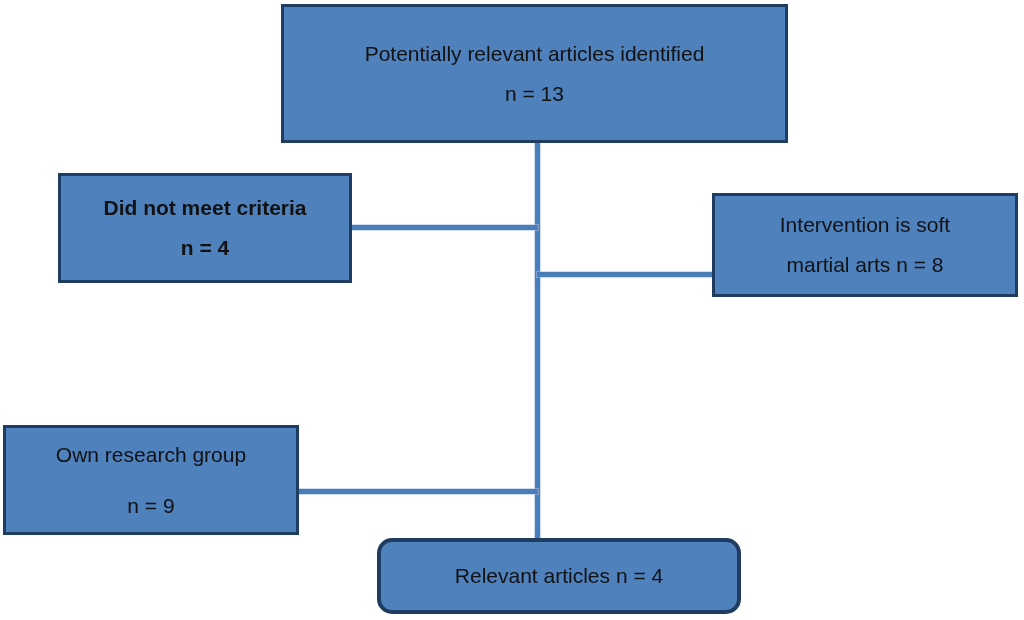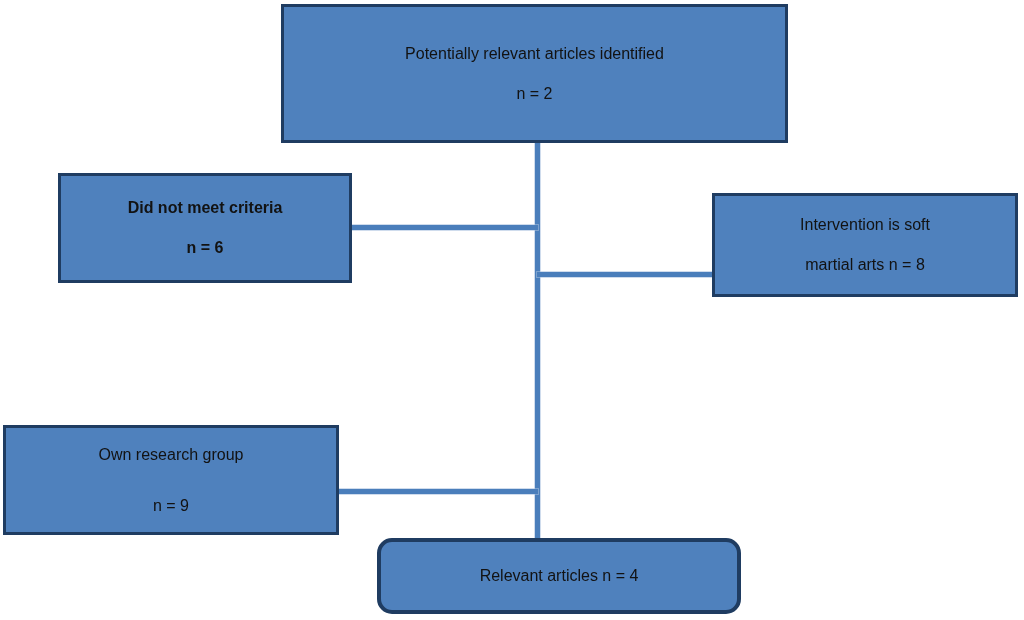--- a/index.html
+++ b/index.html
@@ -19,21 +19,21 @@
     position: absolute;
     box-sizing: border-box;
     background: #4f81bd;
     border: 3px solid #1f3c61;
     color: #121212;
     display: flex;
     flex-direction: column;
     align-items: center;
     justify-content: center;
     text-align: right;
-    font-size: 16px;
+    font-size: 21px;
     line-height: 40px;
   }
   .node.rounded {
     border-radius: 15px;
     border-width: 4px;
   }
   .node .txt-line {
     white-space: nowrap;
   }
   .connector {
@@ -49,34 +49,34 @@
 
 <div class="canvas">
 
   <div class="connector vertical" style="left:535px; top:143px; height:397px;"></div>
   <div class="connector horizontal" style="left:350px; top:225px; width:188px;"></div>
   <div class="connector horizontal" style="left:537px; top:272px; width:176px;"></div>
   <div class="connector horizontal" style="left:298px; top:489px; width:240px;"></div>
 
   <div class="node" style="left:281px; top:4px; width:507px; height:139px;">
     <div class="txt-line">Potentially relevant articles identified</div>
-    <div class="txt-line">n = 2</div>
+    <div class="txt-line">n = 13</div>
   </div>
 
   <div class="node" style="left:58px; top:173px; width:294px; height:110px;font-weight:bold;">
     <div class="txt-line">Did not meet criteria</div>
-    <div class="txt-line">n = 6</div>
+    <div class="txt-line">n = 4</div>
   </div>
 
   <div class="node" style="left:712px; top:193px; width:306px; height:104px;">
     <div class="txt-line">Intervention is soft</div>
     <div class="txt-line">martial arts n = 8</div>
   </div>
 
-  <div class="node" style="left:3px; top:425px; width:336px; height:110px;gap:11px;">
+  <div class="node" style="left:3px; top:425px; width:296px; height:110px;gap:11px;">
     <div class="txt-line">Own research group</div>
     <div class="txt-line">n = 9</div>
   </div>
 
   <div class="node rounded" style="left:377px; top:538px; width:364px; height:76px;">
     <div class="txt-line">Relevant articles n = 4</div>
   </div>
 
 </div>
 

